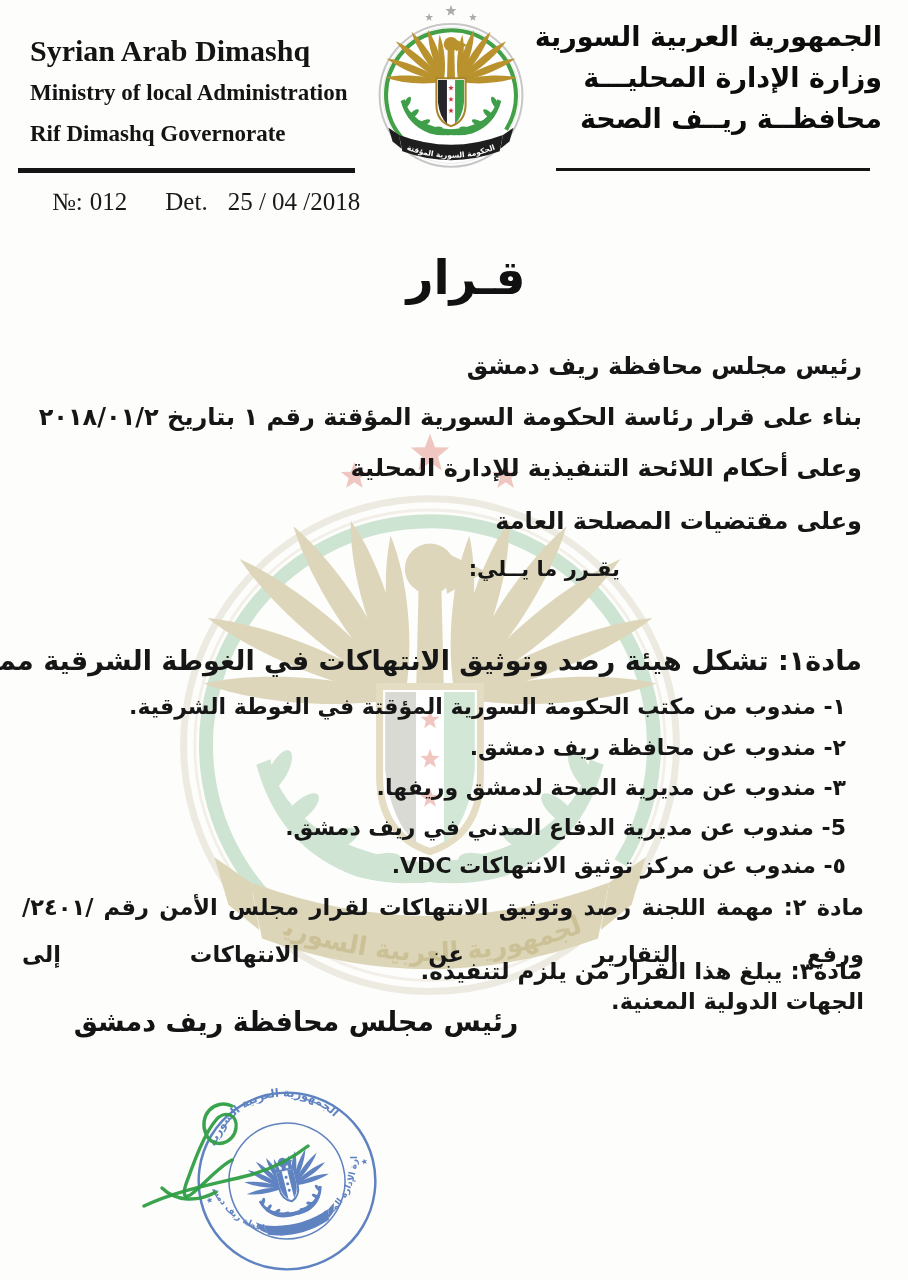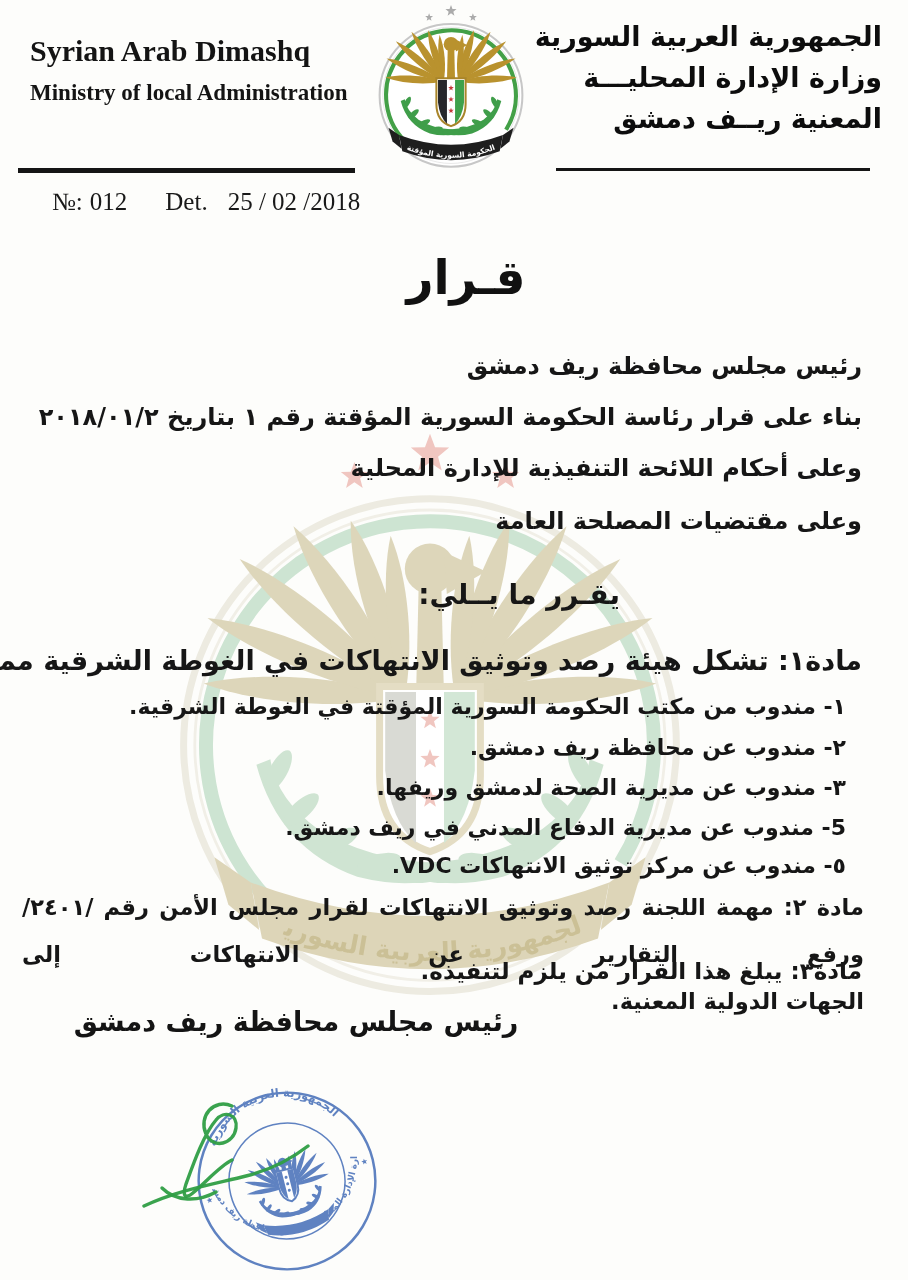--- a/index.html
+++ b/index.html
@@ -26,21 +26,21 @@
   .ref .l-det { margin-left:38px; }
   .ref .v-date { margin-left:20px; }
   
   .doc-title { position:absolute; left:0; top:250px; width:932px; z-index:2;
     text-align:center; font-size:47px; font-weight:bold; color:#111; }
   .para { position:absolute; direction:rtl; white-space:nowrap; font-weight:bold; z-index:2; color:#161616; }
   .p1 { top:352px; right:46px; font-size:24px; }
   .p2 { top:403px; right:46px; font-size:24px; }
   .p3 { top:454px; right:46px; font-size:24px; }
   .p4 { top:507px; right:46px; font-size:24px; }
-  .decides { top:578px; right:288px; font-size:28px; }
+  .decides { top:557px; right:288px; font-size:21px; }
   .a1h  { top:645px; right:46px; font-size:27px; }
   .it0 { top:694px; right:62px; font-size:22px; }
   .it1 { top:735px; right:62px; font-size:22px; }
   .it2 { top:775px; right:62px; font-size:22px; }
   .it3 { top:815px; right:62px; font-size:22px; }
   .it4 { top:853px; right:62px; font-size:22px; }
   .a2 { position:absolute; top:884px; left:22px; width:842px; z-index:2;
     direction:rtl; font-weight:bold; font-size:22.5px; line-height:47px; color:#161616; }
   .a2-l1 { text-align:justify; text-align-last:justify; }
   .a2-l2 { text-align:right; }
@@ -146,20 +146,21 @@
     <use href="#laurel-left" class="laurel" transform="translate(100,100)"></use>
     <use href="#laurel-left" class="laurel" transform="translate(100,100) scale(-1,1)"></use>
     <use href="#banner-shape" class="banner-shape" transform="translate(100,100)"></use>
     <path id="btpW" d="M46 182 Q 100 202 154 182" fill="none"></path>
     <text class="banner-text" text-anchor="middle"><textPath href="#btpW" startOffset="50%">الجمهورية العربية السورية</textPath></text>
   </svg>
 
   <div class="en-header">
     <div class="en-line1">Syrian Arab Dimashq</div>
     <div class="en-line2">Ministry of local Administration</div>
+    <div class="en-line3">Rif Dimashq Governorate</div>
   </div>
 
   <div class="emblem-wrap">
     <svg class="emblem--header" viewBox="0 0 200 212" width="170" height="172" aria-hidden="true">
       <use href="#star5" class="topstar" transform="translate(100,11) scale(1.2)"></use>
       <use href="#star5" class="topstar" transform="translate(73,19) scale(0.85)"></use>
       <use href="#star5" class="topstar" transform="translate(127,19) scale(0.85)"></use>
       <circle class="ring-outer" cx="100" cy="115" r="88"></circle>
       <circle class="ring-inner" cx="100" cy="115" r="84"></circle>
       <circle class="crescent" cx="100" cy="115" r="80" stroke-dasharray="368 135" transform="rotate(128 100 115)"></circle>
@@ -178,28 +179,28 @@
       <use href="#laurel-left" class="laurel" transform="translate(100,100) scale(-1,1)"></use>
       <use href="#banner-shape" class="banner-shape" transform="translate(100,100)"></use>
       <path id="btpH" d="M46 182 Q 100 202 154 182" fill="none"></path>
       <text class="banner-text" text-anchor="middle"><textPath href="#btpH" startOffset="50%">الحكومة السورية المؤقتة</textPath></text>
     </svg>
   </div>
 
   <div class="ar-header">
     <div>الجمهورية العربية السورية</div>
     <div>وزارة الإدارة المحليـــة</div>
-    <div>المعنية ريــف دمشق</div>
+    <div>محافظــة ريــف الصحة</div>
   </div>
 
   <div class="divider-l"></div>
   <div class="divider-r"></div>
 
   <div class="ref">
-    <span class="l-num">№:</span><span class="v-num">012</span><span class="l-det">Det.</span><span class="v-date">25 / 02 /2018</span>
+    <span class="l-num">№:</span><span class="v-num">012</span><span class="l-det">Det.</span><span class="v-date">25 / 04 /2018</span>
   </div>
 
   <div class="doc-title">قـرار</div>
 
   <div class="para p1">رئيس مجلس محافظة ريف دمشق</div>
   <div class="para p2">بناء على قرار رئاسة الحكومة السورية المؤقتة رقم ١ بتاريخ ٢٠١٨/٠١/٢</div>
   <div class="para p3">وعلى أحكام اللائحة التنفيذية للإدارة المحلية</div>
   <div class="para p4">وعلى مقتضيات المصلحة العامة</div>
   <div class="para decides">يقـرر ما يــلي:</div>
 

